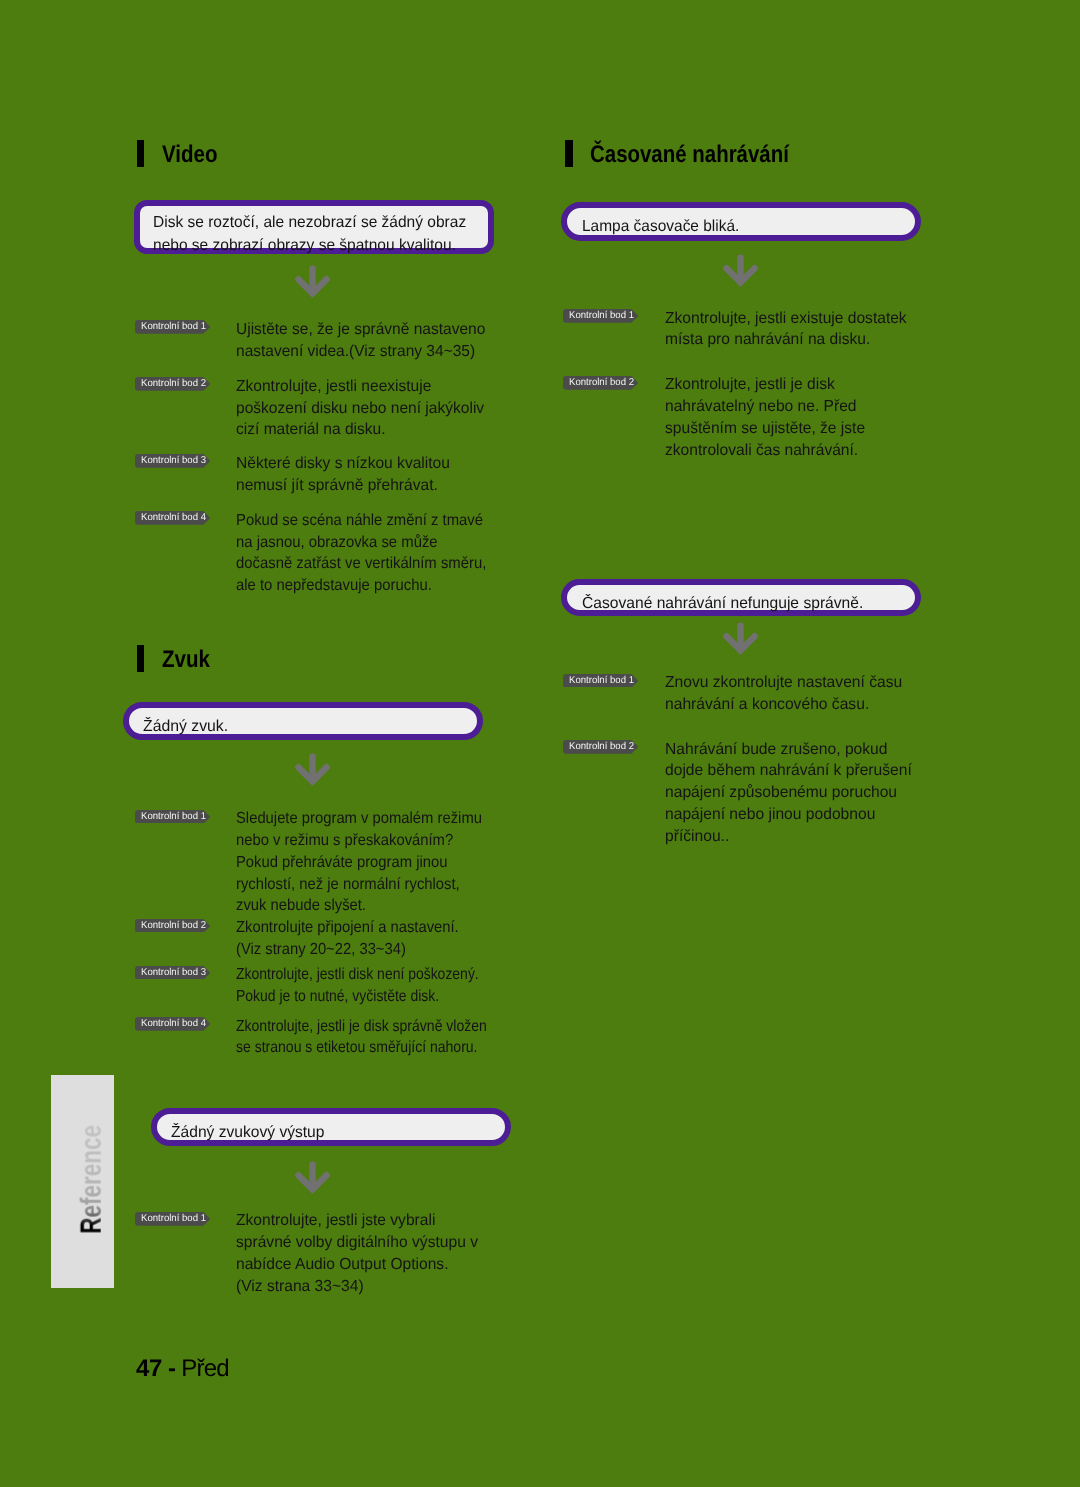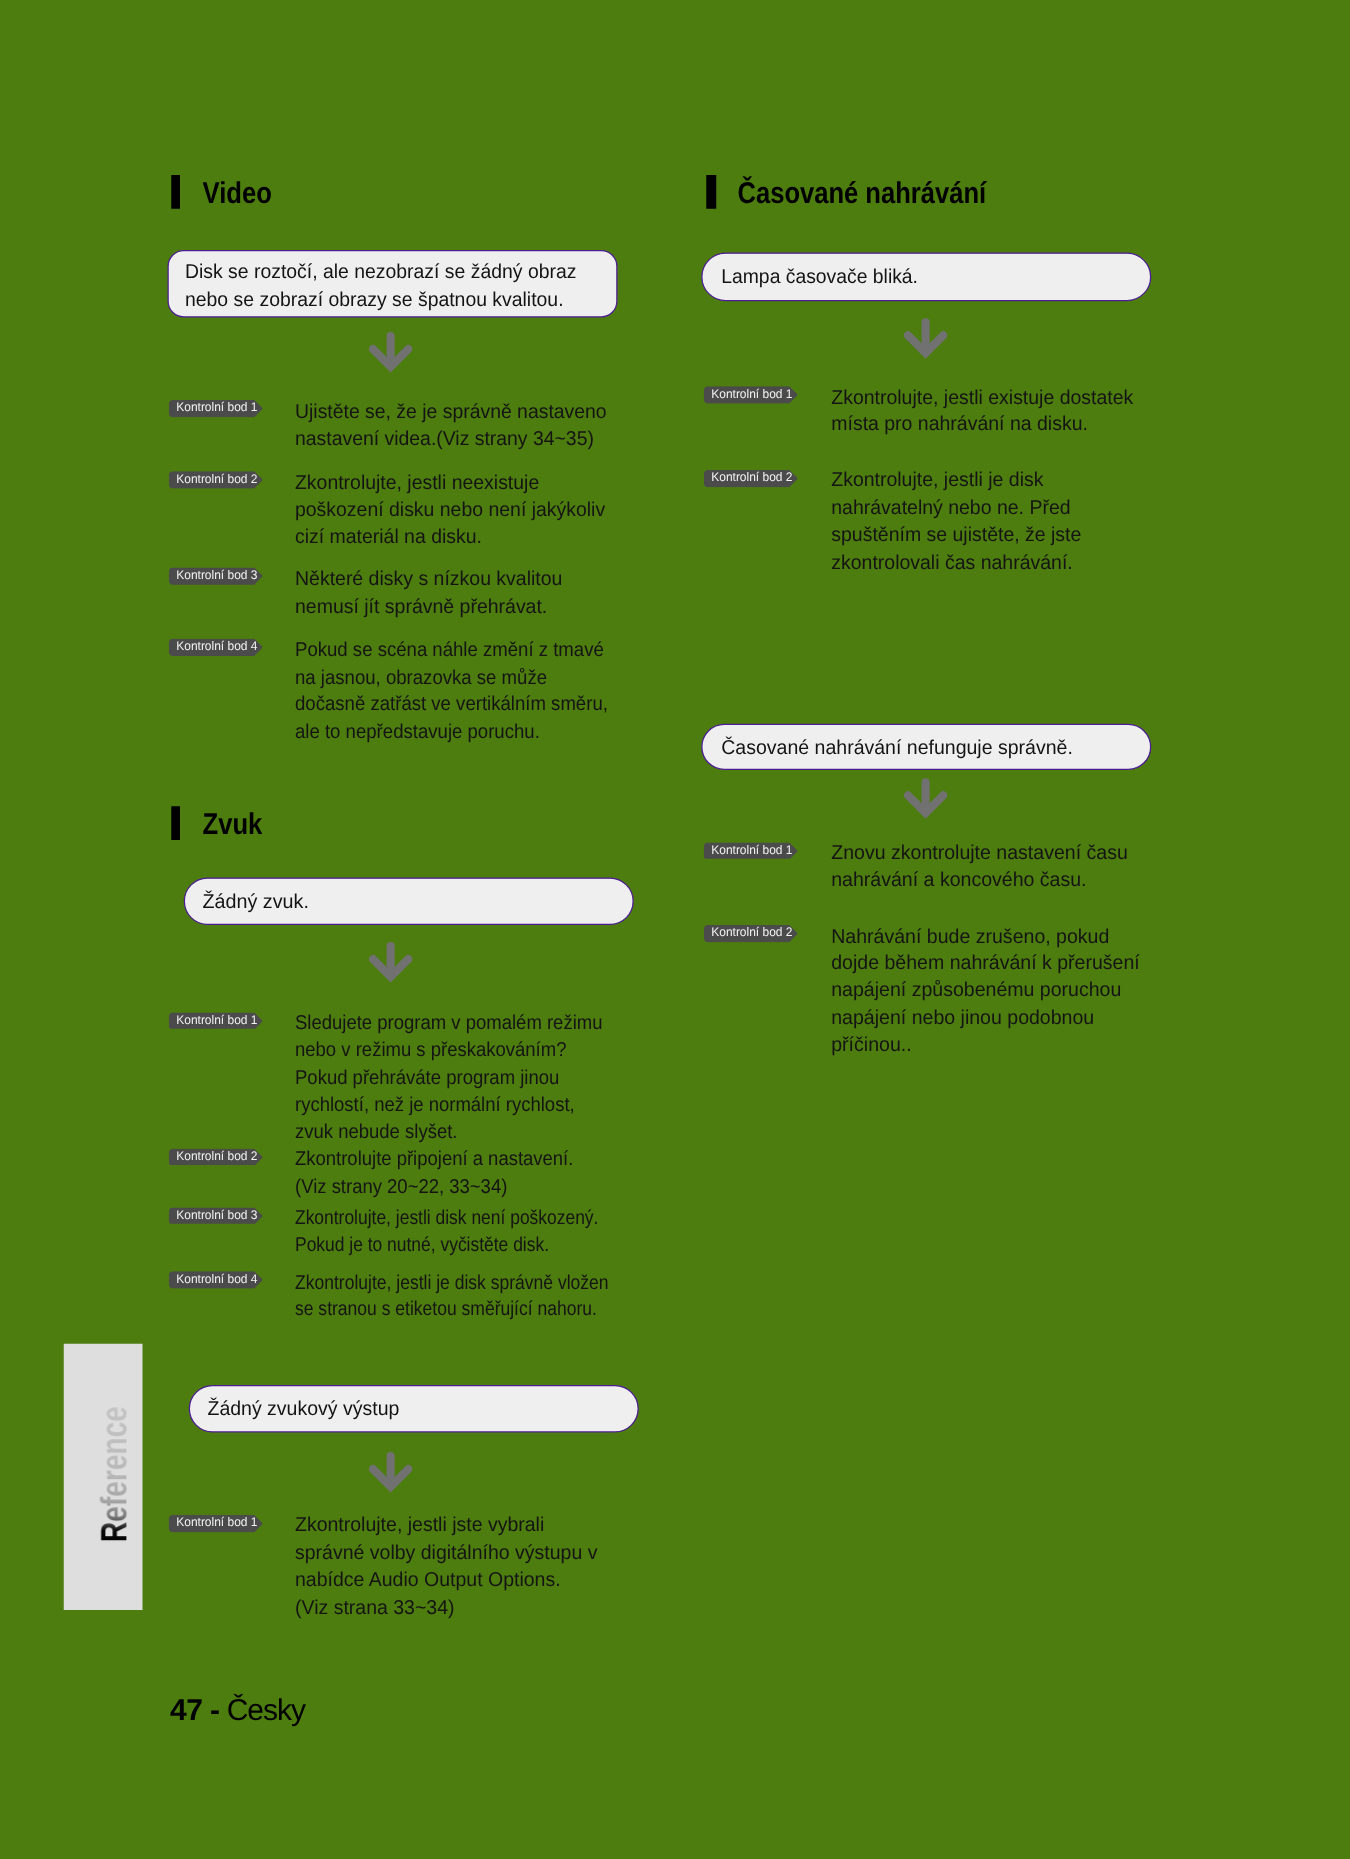--- a/index.html
+++ b/index.html
@@ -8,21 +8,21 @@
        -webkit-font-smoothing:antialiased;text-rendering:geometricPrecision;}
   .page{position:relative;width:1080px;height:1487px;overflow:hidden;background:#4d7c0f;
         transform:translateZ(0);}
 
   .sec-title{position:absolute;}
   .sec-bar{position:absolute;left:0;top:0;width:7.5px;height:27px;background:#000;}
   .sidetab .rot, .footer, .sec-label, .symptom .ln, .chktext, .badge .txt{backface-visibility:hidden;}
   .sec-label{position:absolute;left:25px;top:1.3px;font-size:24px;font-weight:bold;color:#000;
              line-height:27px;white-space:nowrap;transform-origin:0 50%;}
 
-  .symptom{position:absolute;box-sizing:border-box;border:1px solid #4c1d95;background:#efefef;}
+  .symptom{position:absolute;box-sizing:border-box;border:6px solid #4c1d95;background:#efefef;}
   .symptom .ln{position:absolute;font-size:16px;line-height:22.75px;color:#141414;
                white-space:nowrap;transform-origin:0 50%;}
 
   .arrow{position:absolute;line-height:0;}
 
   .badge{position:absolute;line-height:0;}
   .badge .txt{position:absolute;left:6.6px;top:0;height:13.8px;line-height:13.8px;
               font-size:10px;color:#f4f4f4;white-space:nowrap;letter-spacing:0px;
               transform-origin:0 50%;}
   .chktext{position:absolute;font-size:16px;line-height:21.85px;color:#141414;
@@ -86,21 +86,21 @@
       <div class="chktext" style="left:236px;top:509.70px;transform:scaleX(0.929);">
         <div>Pokud se scéna náhle změní z tmavé</div>
         <div>na jasnou, obrazovka se může</div>
         <div>dočasně zatřást ve vertikálním směru,</div>
         <div>ale to nepředstavuje poruchu.</div>
       </div>
       <div class="sec-title" style="left:136.5px;top:644.7px;">
         <div class="sec-bar"></div>
         <div class="sec-label" style="transform:scaleX(0.855);">Zvuk</div>
       </div>
-      <div class="symptom" style="left:147px;top:701.5px;width:360px;height:38px;border-radius:19px;">
+      <div class="symptom" style="left:123px;top:701.5px;width:360px;height:38px;border-radius:19px;">
         <div class="ln" style="left:13.80px;top:8.70px;transform:scaleX(0.987);">Žádný zvuk.</div>
       </div>
       <div class="arrow" style="left:295px;top:753.1px;"><svg width="35" height="34" viewBox="0 0 35 34">
           <g fill="none" stroke="#717171" stroke-width="6.5" stroke-linecap="round" stroke-linejoin="miter" stroke-miterlimit="10">
             <path d="M17.5 3.85 L17.5 25.25"></path>
             <path d="M3.4 14.25 L17.5 28.35 L31.6 14.25"></path>
           </g>
         </svg></div>
       <div class="badge" style="left:134.5px;top:809.5px;"><svg width="75.3" height="13.8" viewBox="0 0 75.3 13.8">
           <path d="M3.3 0 H68.39999999999999 L75.3 6.9 L68.39999999999999 13.8 H3.3 A3.3 3.3 0 0 1 0 10.5 V3.3 A3.3 3.3 0 0 1 3.3 0 Z" fill="#4b4b4b"></path>
@@ -205,14 +205,14 @@
         <div>napájení způsobenému poruchou</div>
         <div>napájení nebo jinou podobnou</div>
         <div>příčinou..</div>
       </div>
     </div>
 
   <div class="sidetab" style="left:51px;top:1074.9px;width:62.6px;height:213.1px;">
     <div class="rot" style="transform:translate(25.7px,158.7px) rotate(-90deg) scaleX(0.768);">Reference</div>
   </div>
 
-  <div class="footer" style="left:136.1px;top:1354.5px;"><span class="num">47 -</span><span class="lang"> </span><span class="lang">Česky</span></div>
+  <div class="footer" style="left:136.1px;top:1354.5px;"><span class="num">47 -</span><span class="lang"> </span><span class="lang">Před</span></div>
 </div>
 
 </body></html>

